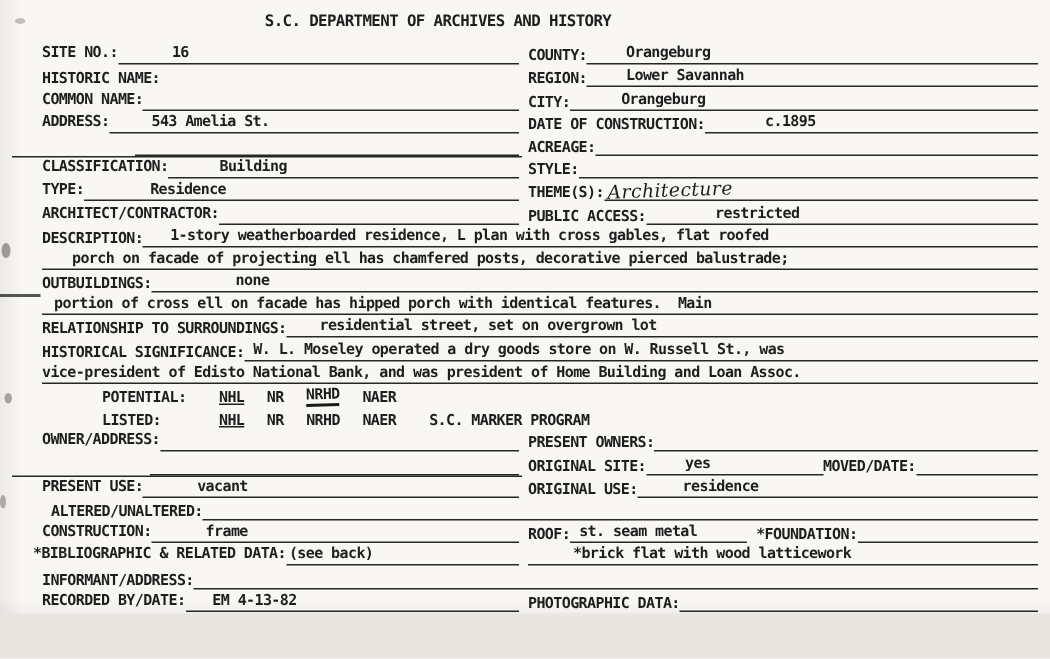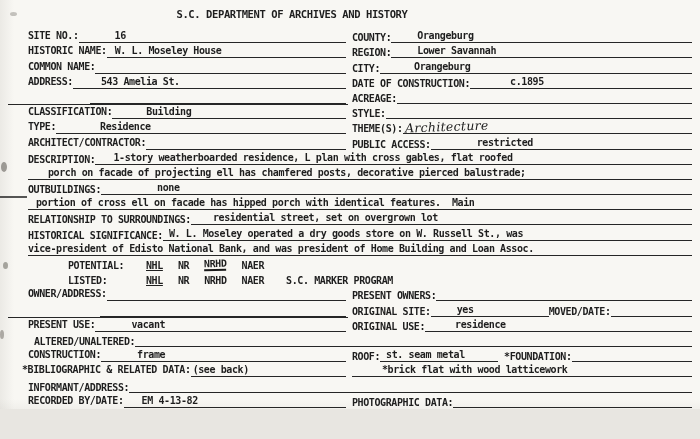--- a/index.html
+++ b/index.html
@@ -51,21 +51,20 @@
     </div>
     <div class="rcol">
       <span class="lbl">COUNTY:</span>
       <span class="val" style="--pad:26px">Orangeburg</span>
     </div>
   </div>
 
   <div class="row">
     <div class="lcol">
       <span class="lbl">HISTORIC NAME:</span>
-      <span class="val" style="--pad:8px">W. L. Moseley House</span>
     </div>
     <div class="rcol">
       <span class="lbl">REGION:</span>
       <span class="val" style="--pad:26px">Lower Savannah</span>
     </div>
   </div>
 
   <div class="row">
     <div class="lcol">
       <span class="lbl">COMMON NAME:</span>

